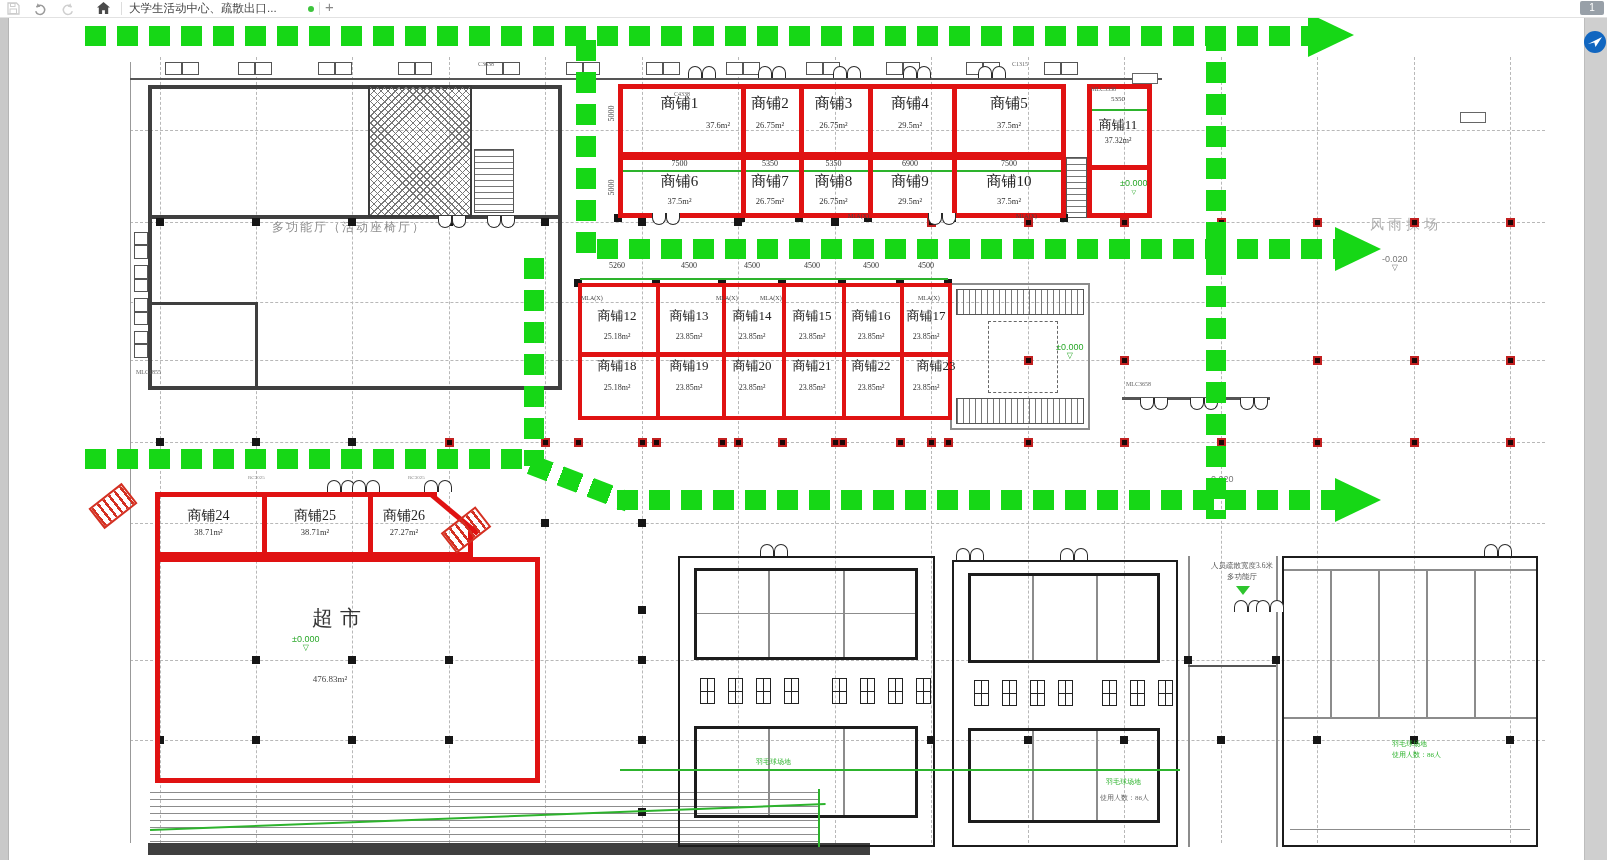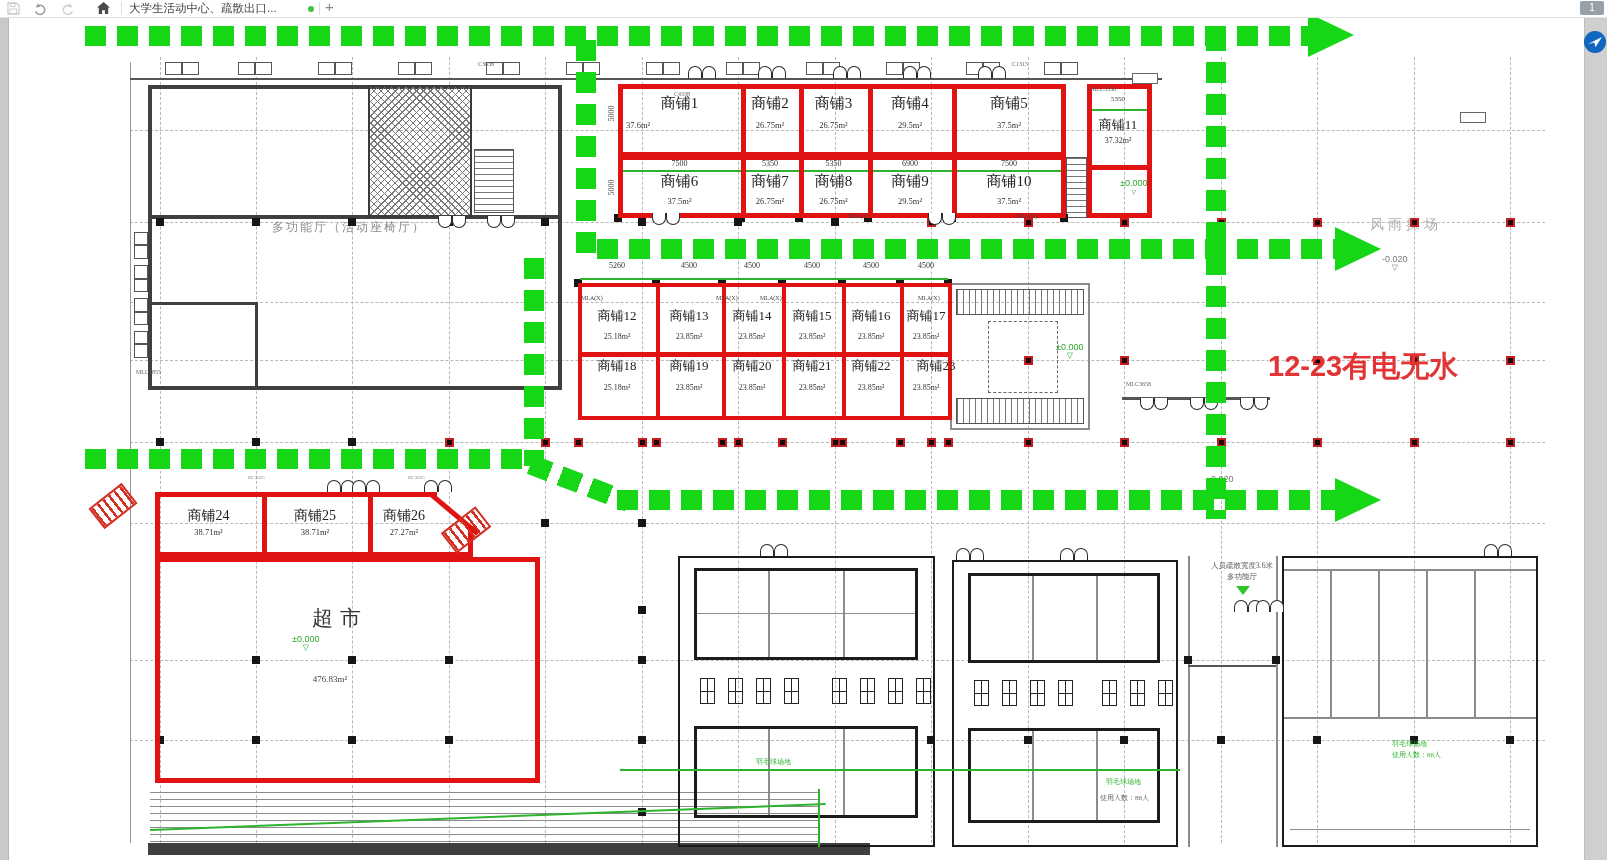--- a/index.html
+++ b/index.html
@@ -120,21 +120,20 @@
   <span id="tab-title">大学生活动中心、疏散出口...</span>
   <span id="tab-dot"></span>
   <span class="vsep" style="left:319px"></span>
   <span id="add-tab">+</span>
 </div>
 
 <div id="page-badge">1</div>
 
 <div id="canvas">
 
-  <div class="ann" id="ann2">12-23有电无水</div>
 
   <div class="abs cadtxt" id="multi-hall">多功能厅（活动座椅厅）</div>
   <div class="abs cadtxt" id="playground">风雨操场</div>
   <div class="abs cadtxt" id="smk-name">超市</div>
   <div class="elev" id="smk-elev"><span class="t">±0.000</span><br>▽</div>
   <div class="abs cadtxt" id="smk-area">476.83m²</div>
 
   <div class="abs cadtxt" id="evac1">人员疏散宽度3.6米</div>
   <div class="abs cadtxt" id="evac2">多功能厅</div>
   <div class="abs gtri" id="evac-tri"></div>
@@ -278,21 +277,21 @@
     <div class="abs wall" style="left: 148px; top: 285px; width: 107px; height: 3px;"></div>
     <div class="abs cadtxt" style="left: 136px; top: 352px; font-size: 6px; color: rgb(102, 102, 102);">MLC1855</div>
     <div class="abs redbox" style="left: 618px; top: 67px; width: 448px; height: 134px;"></div>
     <div class="abs redv" style="left: 741px; top: 67px; width: 5px; height: 134px;"></div>
     <div class="abs redv" style="left: 799px; top: 67px; width: 5px; height: 134px;"></div>
     <div class="abs redv" style="left: 868px; top: 67px; width: 5px; height: 134px;"></div>
     <div class="abs redv" style="left: 952px; top: 67px; width: 5px; height: 134px;"></div>
     <div class="abs redh" style="left: 618px; top: 135px; width: 448px; height: 8px;"></div>
     <div class="abs greenl" style="left: 623px; top: 153px; width: 438px; height: 1.5px;"></div>
     <div class="abs cadtxt" style="left: 618px; top: 78px; width: 123px; font-size: 15px; color: rgb(34, 34, 34); text-align: center;">商铺1</div>
-    <div class="abs cadtxt" style="left: 618px; top: 104px; width: 112px; font-size: 8.5px; color: rgb(51, 51, 51); text-align: left; margin-left: 8px;">37.6m²</div>
+    <div class="abs cadtxt" style="left: 618px; top: 104px; width: 112px; font-size: 8.5px; color: rgb(51, 51, 51); text-align: right;">37.6m²</div>
     <div class="abs cadtxt" style="left: 741px; top: 78px; width: 58px; font-size: 15px; color: rgb(34, 34, 34); text-align: center;">商铺2</div>
     <div class="abs cadtxt" style="left: 741px; top: 104px; width: 58px; font-size: 8.5px; color: rgb(51, 51, 51); text-align: center;">26.75m²</div>
     <div class="abs cadtxt" style="left: 799px; top: 78px; width: 69px; font-size: 15px; color: rgb(34, 34, 34); text-align: center;">商铺3</div>
     <div class="abs cadtxt" style="left: 799px; top: 104px; width: 69px; font-size: 8.5px; color: rgb(51, 51, 51); text-align: center;">26.75m²</div>
     <div class="abs cadtxt" style="left: 868px; top: 78px; width: 84px; font-size: 15px; color: rgb(34, 34, 34); text-align: center;">商铺4</div>
     <div class="abs cadtxt" style="left: 868px; top: 104px; width: 84px; font-size: 8.5px; color: rgb(51, 51, 51); text-align: center;">29.5m²</div>
     <div class="abs cadtxt" style="left: 952px; top: 78px; width: 114px; font-size: 15px; color: rgb(34, 34, 34); text-align: center;">商铺5</div>
     <div class="abs cadtxt" style="left: 952px; top: 104px; width: 114px; font-size: 8.5px; color: rgb(51, 51, 51); text-align: center;">37.5m²</div>
     <div class="abs cadtxt" style="left: 618px; top: 156px; width: 123px; font-size: 15px; color: rgb(34, 34, 34); text-align: center;">商铺6</div>
     <div class="abs cadtxt" style="left: 618px; top: 180px; width: 123px; font-size: 8.5px; color: rgb(51, 51, 51); text-align: center;">37.5m²</div>

